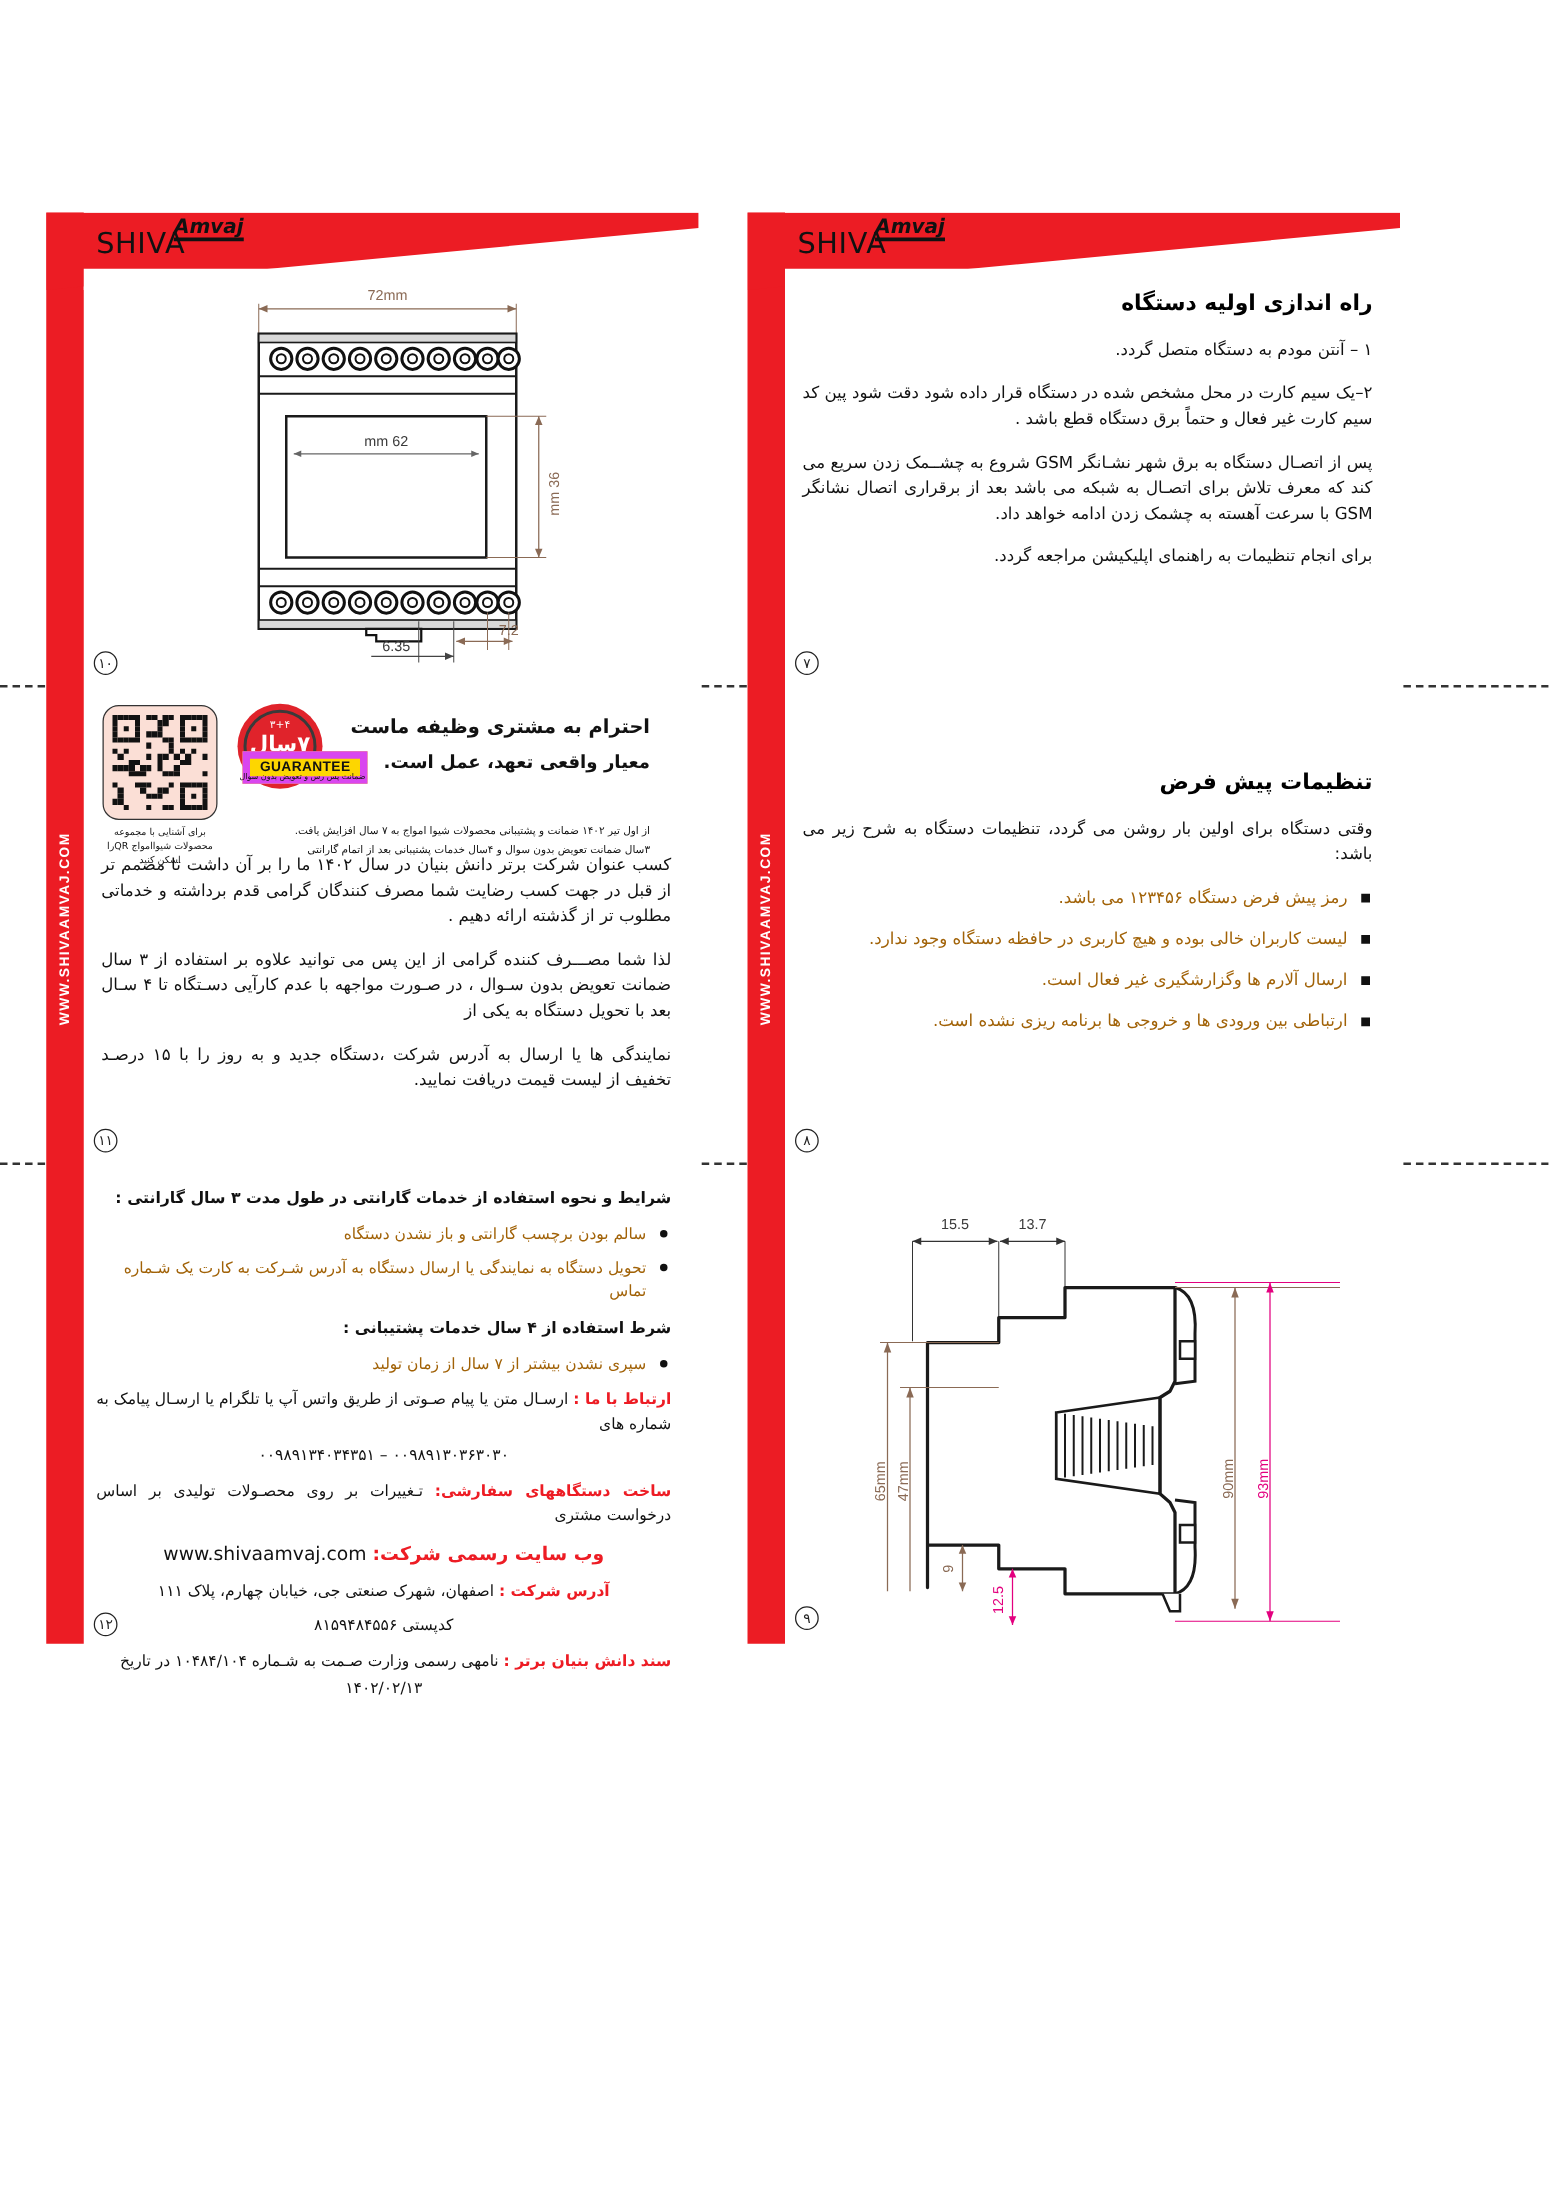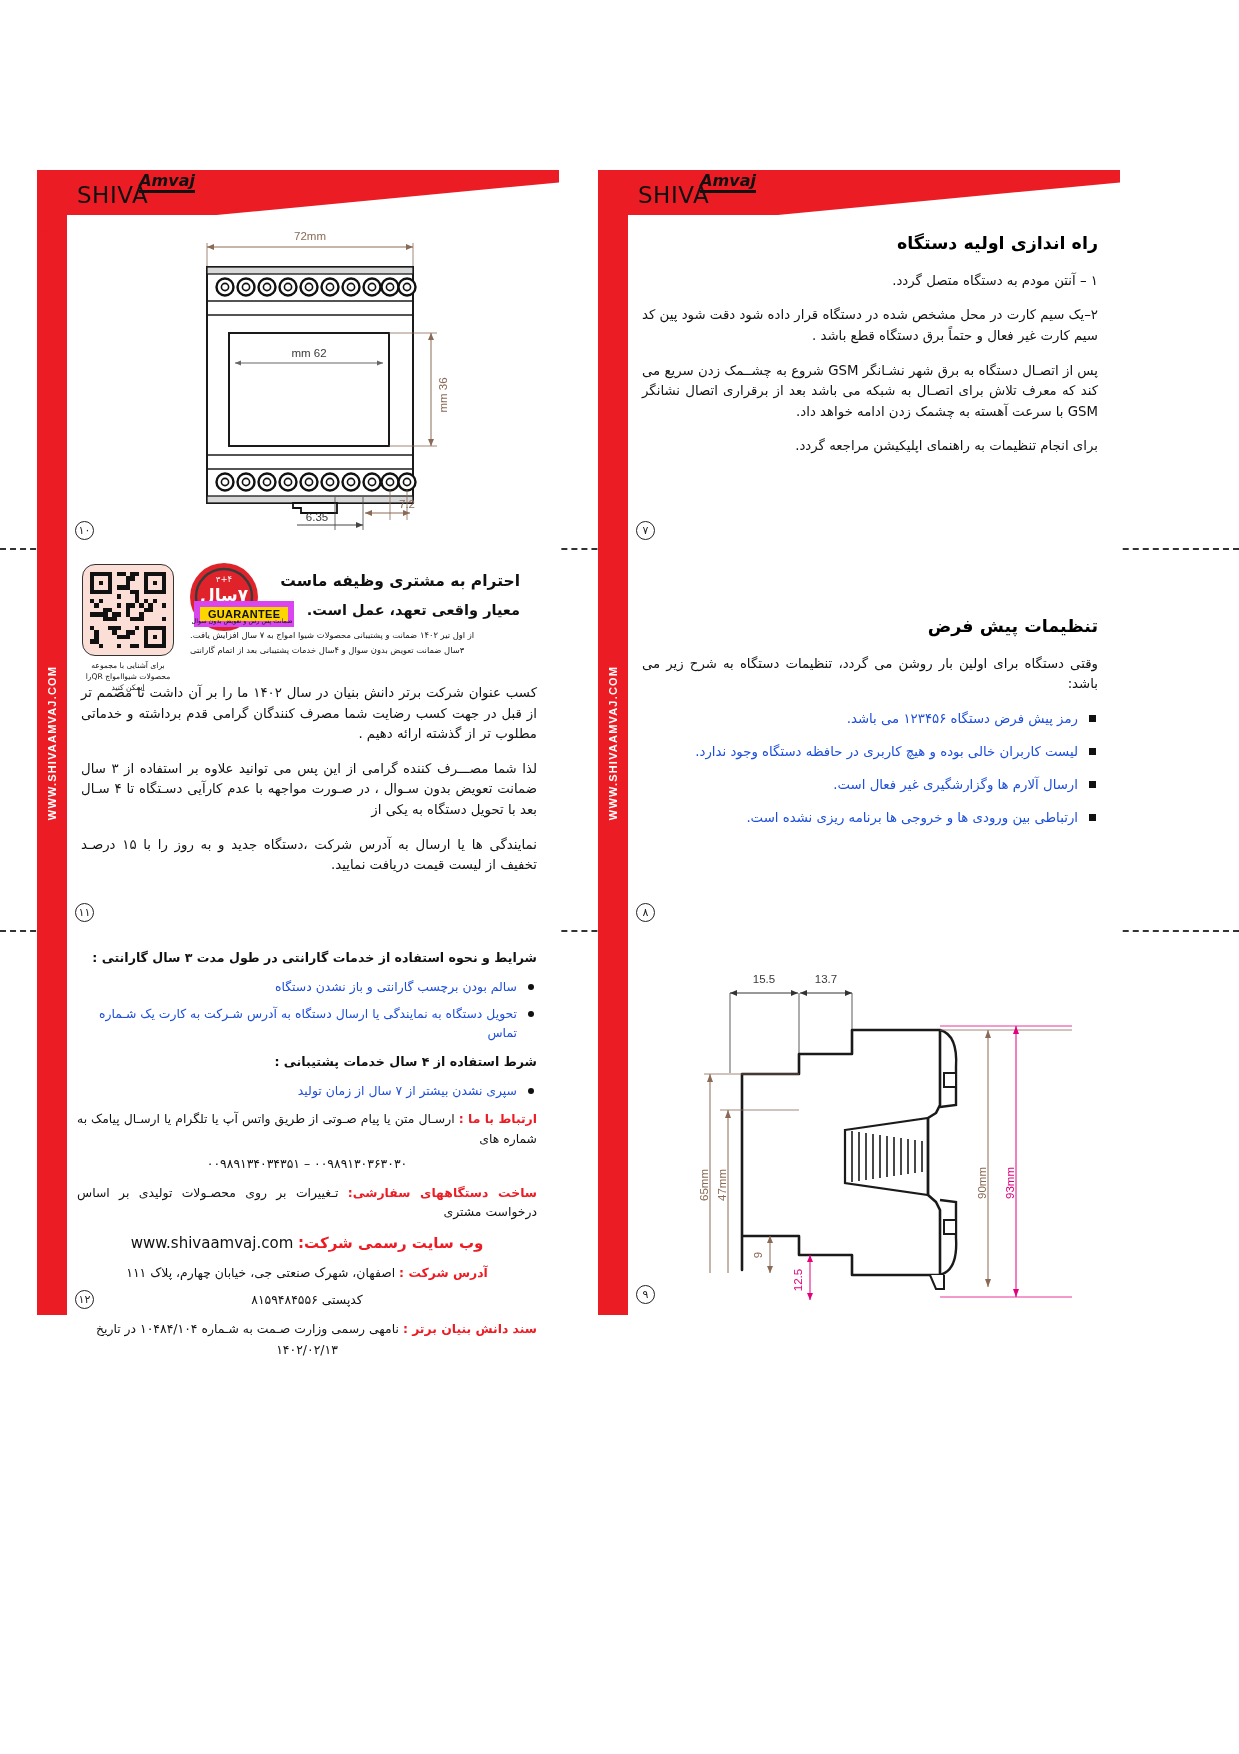--- a/index.html
+++ b/index.html
@@ -141,21 +141,21 @@
     text-align-last: right;
   }
   p.body-line.ctr { text-align: right; }
   ul.bullets {
     list-style: none;
     margin: 10px 0 0 0;
     padding: 0;
   }
   ul.bullets li {
     font-size: 13.3px;
-    color: #1d4ed8;
+    color: #a16207;
     margin: 0 0 13px 0;
     line-height: 1.5;
     padding-right: 20px;
     position: relative;
   }
   ul.bullets li:before {
     content: "";
     position: absolute;
     right: 2px; top: 6px;
     width: 7px; height: 7px;
@@ -249,23 +249,24 @@
     font-weight: bold;
     color: #111;
     direction: rtl;
     text-align: right;
   }
   .small-note {
     position: absolute;
     font-size: 8.4px;
     color: #111;
     direction: rtl;
-    text-align: left;
+    text-align: right;
     line-height: 1.5;
     width: 330px;
+    margin-top: 29px;
   }
   .dim-lbl {
     font-family: "Liberation Sans", sans-serif;
     font-size: 11.5px;
     fill: #3a3a3a;
   }
   .dim-lbl-pink { fill: #e3007f; }
   .dim-lbl-brown { fill: #8a6a55; }
 </style>
 </head>

